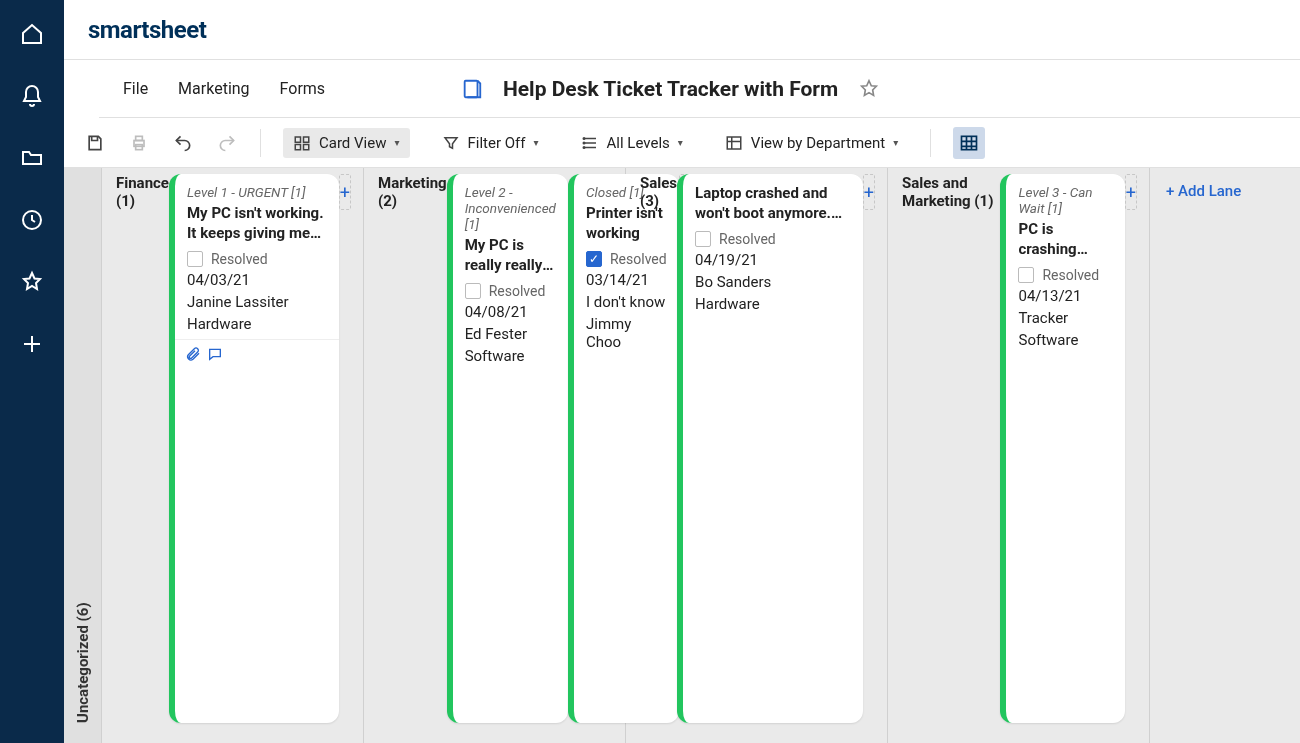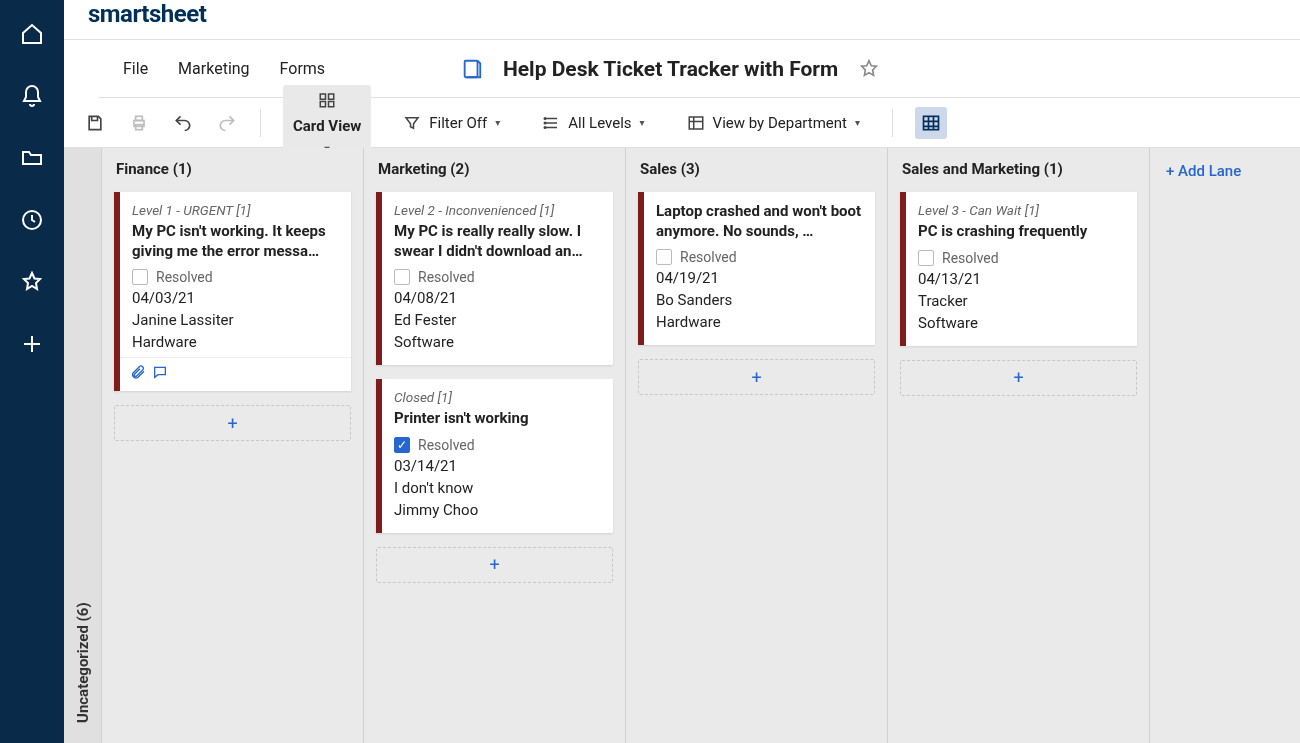--- a/index.html
+++ b/index.html
@@ -8,54 +8,54 @@
 
 
 .rail { width: 64px; background: #0a2a4a; display: flex; flex-direction: column; align-items: center; padding-top: 20px; gap: 34px; }
 .rail .ricon { width: 28px; height: 28px; color: #fff; display: flex; align-items: center; justify-content: center; cursor: pointer; }
 .rail svg { stroke: #fff; fill: none; stroke-width: 2; }
 
 
 .main { flex: 1; display: flex; flex-direction: column; }
 
 
-.logo-row { height: 40px; display: flex; padding-left: 24px; border-bottom: 1px solid #e0e0e0; }
+.logo-row { height: 60px; display: flex; align-items: center; padding-left: 24px; border-bottom: 1px solid #e0e0e0; }
 .logo { color: #003059; font-weight: 700; font-size: 24px; letter-spacing: -0.5px; }
 
 
 .menu-row { height: 58px; display: flex; align-items: center; padding: 0 24px; border-bottom: 1px solid #e0e0e0; margin-left: 35px; }
 .menu-row .menus { display: flex; gap: 30px; }
 .menu-row .menus span { font-size: 16px; cursor: pointer; }
 .menu-row .title-block { margin: 0 auto; display: flex; align-items: center; gap: 20px; }
 .sheet-icon { width: 22px; height: 22px; }
 .page-title { font-size: 21px; font-weight: 700; }
 .star-icon { width: 22px; height: 22px; }
 
 
 .toolbar { height: 50px; display: flex; align-items: center; padding: 0 20px; gap: 22px; border-bottom: 1px solid #e0e0e0; }
 .ticon { width: 22px; height: 22px; cursor: pointer; display:flex; align-items:center; justify-content:center;}
 .ticon.disabled { opacity: .35; }
 .ticon svg { stroke: #444; fill: none; stroke-width: 2; }
 .tsep { width: 1px; height: 28px; background: #e0e0e0; }
 .tbtn { display: inline-flex; align-items: center; gap: 8px; padding: 6px 10px; cursor: pointer; border-radius: 3px; font-size: 15px;}
 .tbtn .caret { font-size: 10px; color: #555; }
 .tbtn.active { background: #e9e9e9; }
-.tbtn.bold { font-weight: 700; flex-direction: column; }
+.tbtn.bold { font-weight: 400; }
 .tbtn-ic { width:18px; height:18px; display:inline-flex;}
 .tbtn-ic svg { stroke:#444; fill:none; stroke-width:2; }
 .grid-toggle { width: 32px; height: 32px; background: #cdd9ea; border-radius: 3px; display:flex; align-items:center; justify-content:center; cursor:pointer;}
 .grid-toggle svg { stroke:#003059; fill:none; stroke-width:2;}
 
 
 .board { flex: 1; display: flex; background: #eaeaea; overflow: hidden; }
 .collapsed-lane { width: 38px; background: #e0e0e0; border-right: 1px solid #d0d0d0; padding: 20px 0; display:flex; justify-content:center; }
 .collapsed-lane span { writing-mode: vertical-rl; transform: rotate(180deg); font-weight: 700; font-size: 15px; color:#333;}
-.lane { width: 262px; border-right: 1px solid #d0d0d0; padding: 12px 12px; display:flex; flex-direction:column; }
+.lane { width: 262px; border-right: 1px solid #d0d0d0; padding: 6px 12px; display:flex; }
 .lane-header { font-weight: 700; font-size: 15px; margin-bottom: 14px; padding-left: 2px;}
-.card { background: #fff; border-radius: 0; margin-bottom: 14px; border-left: 6px solid #7f1d1d; box-shadow: 0 1px 2px rgba(0,0,0,.1); padding-bottom:8px; cursor:pointer;}
+.card { background: #fff; border-radius: 12px; margin-bottom: 14px; border-left: 6px solid #22c55e; box-shadow: 0 1px 2px rgba(0,0,0,.1); padding-bottom:8px; cursor:pointer;}
 .card-body { padding: 10px 12px 4px 12px; }
 .card-level { font-style: italic; color: #666; font-size: 13.5px; margin-bottom: 4px;}
 .card-title { font-weight: 700; font-size: 15px; line-height: 1.3; margin-bottom: 6px; display:-webkit-box; -webkit-line-clamp:2; -webkit-box-orient:vertical; overflow:hidden;}
 .card-row { font-size: 15px; padding: 2px 0; }
 .resolved-row { display:flex; align-items:center; gap:8px; padding: 2px 0;}
 .chk { width:16px; height:16px; border:1.5px solid #bbb; border-radius:2px; display:inline-flex; align-items:center; justify-content:center;}
 .chk.checked { background:#2666cf; border-color:#2666cf; }
 .chk.checked::after { content:"✓"; color:#fff; font-size:12px; line-height:1;}
 .resolved-label { color:#666; font-size:14px;text-align:center;}
 .card-footer { border-top: 1px solid #eee; padding: 6px 10px 0 10px; display:flex; gap:6px;}

